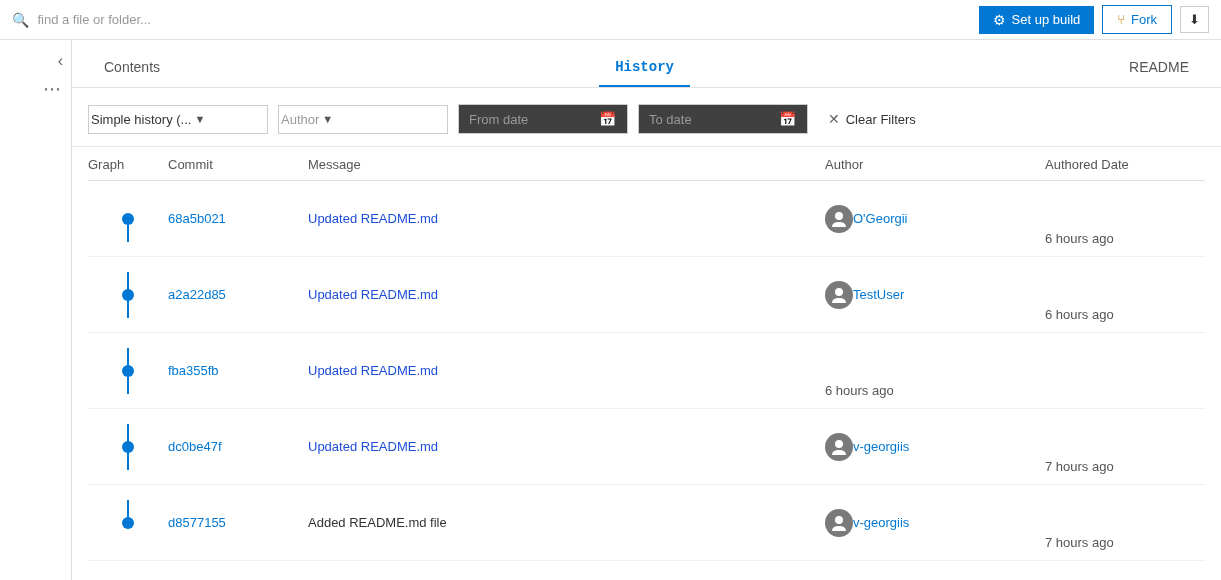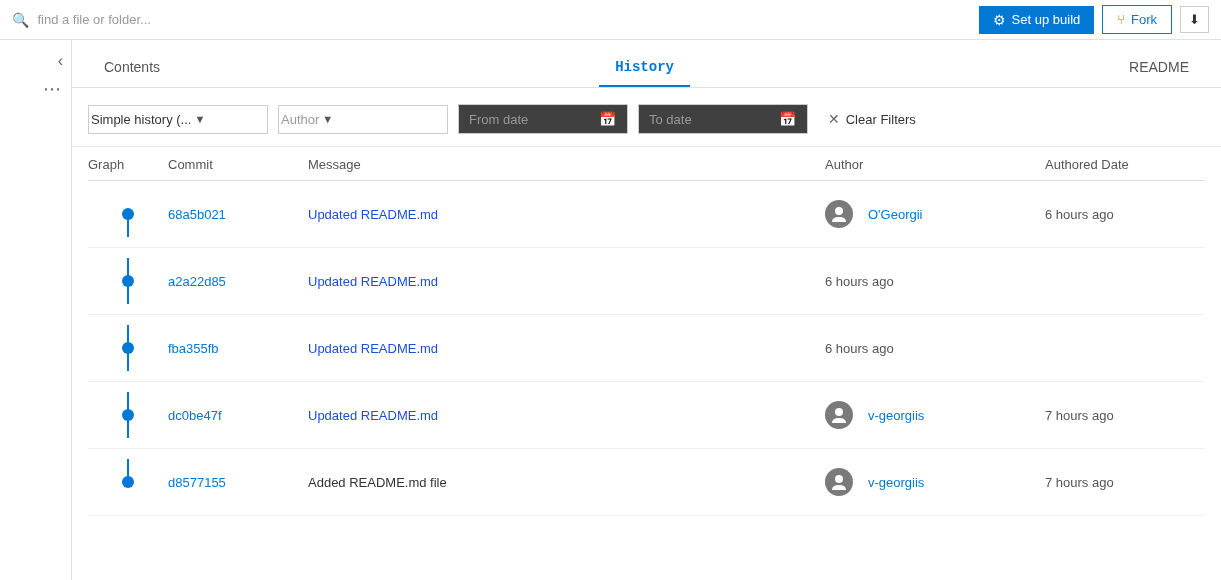--- a/index.html
+++ b/index.html
@@ -197,25 +197,25 @@
       border-bottom: 1px solid #f0f0f0;
       align-items: center;
       font-size: 13px;
     }
     .commit-hash { color: #0078d4; cursor: pointer; font-size: 13px; }
     .commit-message-link { color: #1d4ed8; cursor: pointer; }
     .commit-message-plain { color: #333; }
     .author-cell {
       display: flex;
       align-items: center;
-      gap: 15px;
+      gap: 0;
       color: #0078d4;
       cursor: pointer;
     }
-    .authored-date { color: #555; }
+    .authored-date { color: #555; margin-top: 40px; }
 
     
     .avatar-circle {
       width: 28px;
       height: 28px;
       border-radius: 50%;
       background: #7a7a7a;
       display: flex;
       align-items: center;
       justify-content: center;
@@ -316,20 +316,29 @@
           <div class="commit-row">
             <div style="display: flex; align-items: center; justify-content: center; position: relative;">
               <svg width="20" height="46" style="overflow: visible;">
                 <line x1="10" y1="23" x2="10" y2="46" stroke="#0078d4" stroke-width="2"></line>
                 <line x1="10" y1="0" x2="10" y2="23" stroke="#0078d4" stroke-width="2"></line>
                 <circle cx="10" cy="23" r="6" fill="#0078d4"></circle>
               </svg>
             </div>
             <div><span class="commit-hash">a2a22d85</span></div>
             <div class="commit-message-link">Updated README.md</div>
+            <div class="author-cell">
+              <div class="avatar-circle">
+                <svg width="20" height="20" viewBox="0 0 20 20" fill="white">
+                  <circle cx="10" cy="7" r="4"></circle>
+                  <path d="M3 18 Q3 13 10 13 Q17 13 17 18 Z"></path>
+                </svg>
+              </div>
+              <span>TestUser</span>
+            </div>
             <div class="authored-date">6 hours ago</div>
           </div>
           <div class="commit-row">
             <div style="display: flex; align-items: center; justify-content: center; position: relative;">
               <svg width="20" height="46" style="overflow: visible;">
                 <line x1="10" y1="23" x2="10" y2="46" stroke="#0078d4" stroke-width="2"></line>
                 <line x1="10" y1="0" x2="10" y2="23" stroke="#0078d4" stroke-width="2"></line>
                 <circle cx="10" cy="23" r="6" fill="#0078d4"></circle>
               </svg>
             </div>

